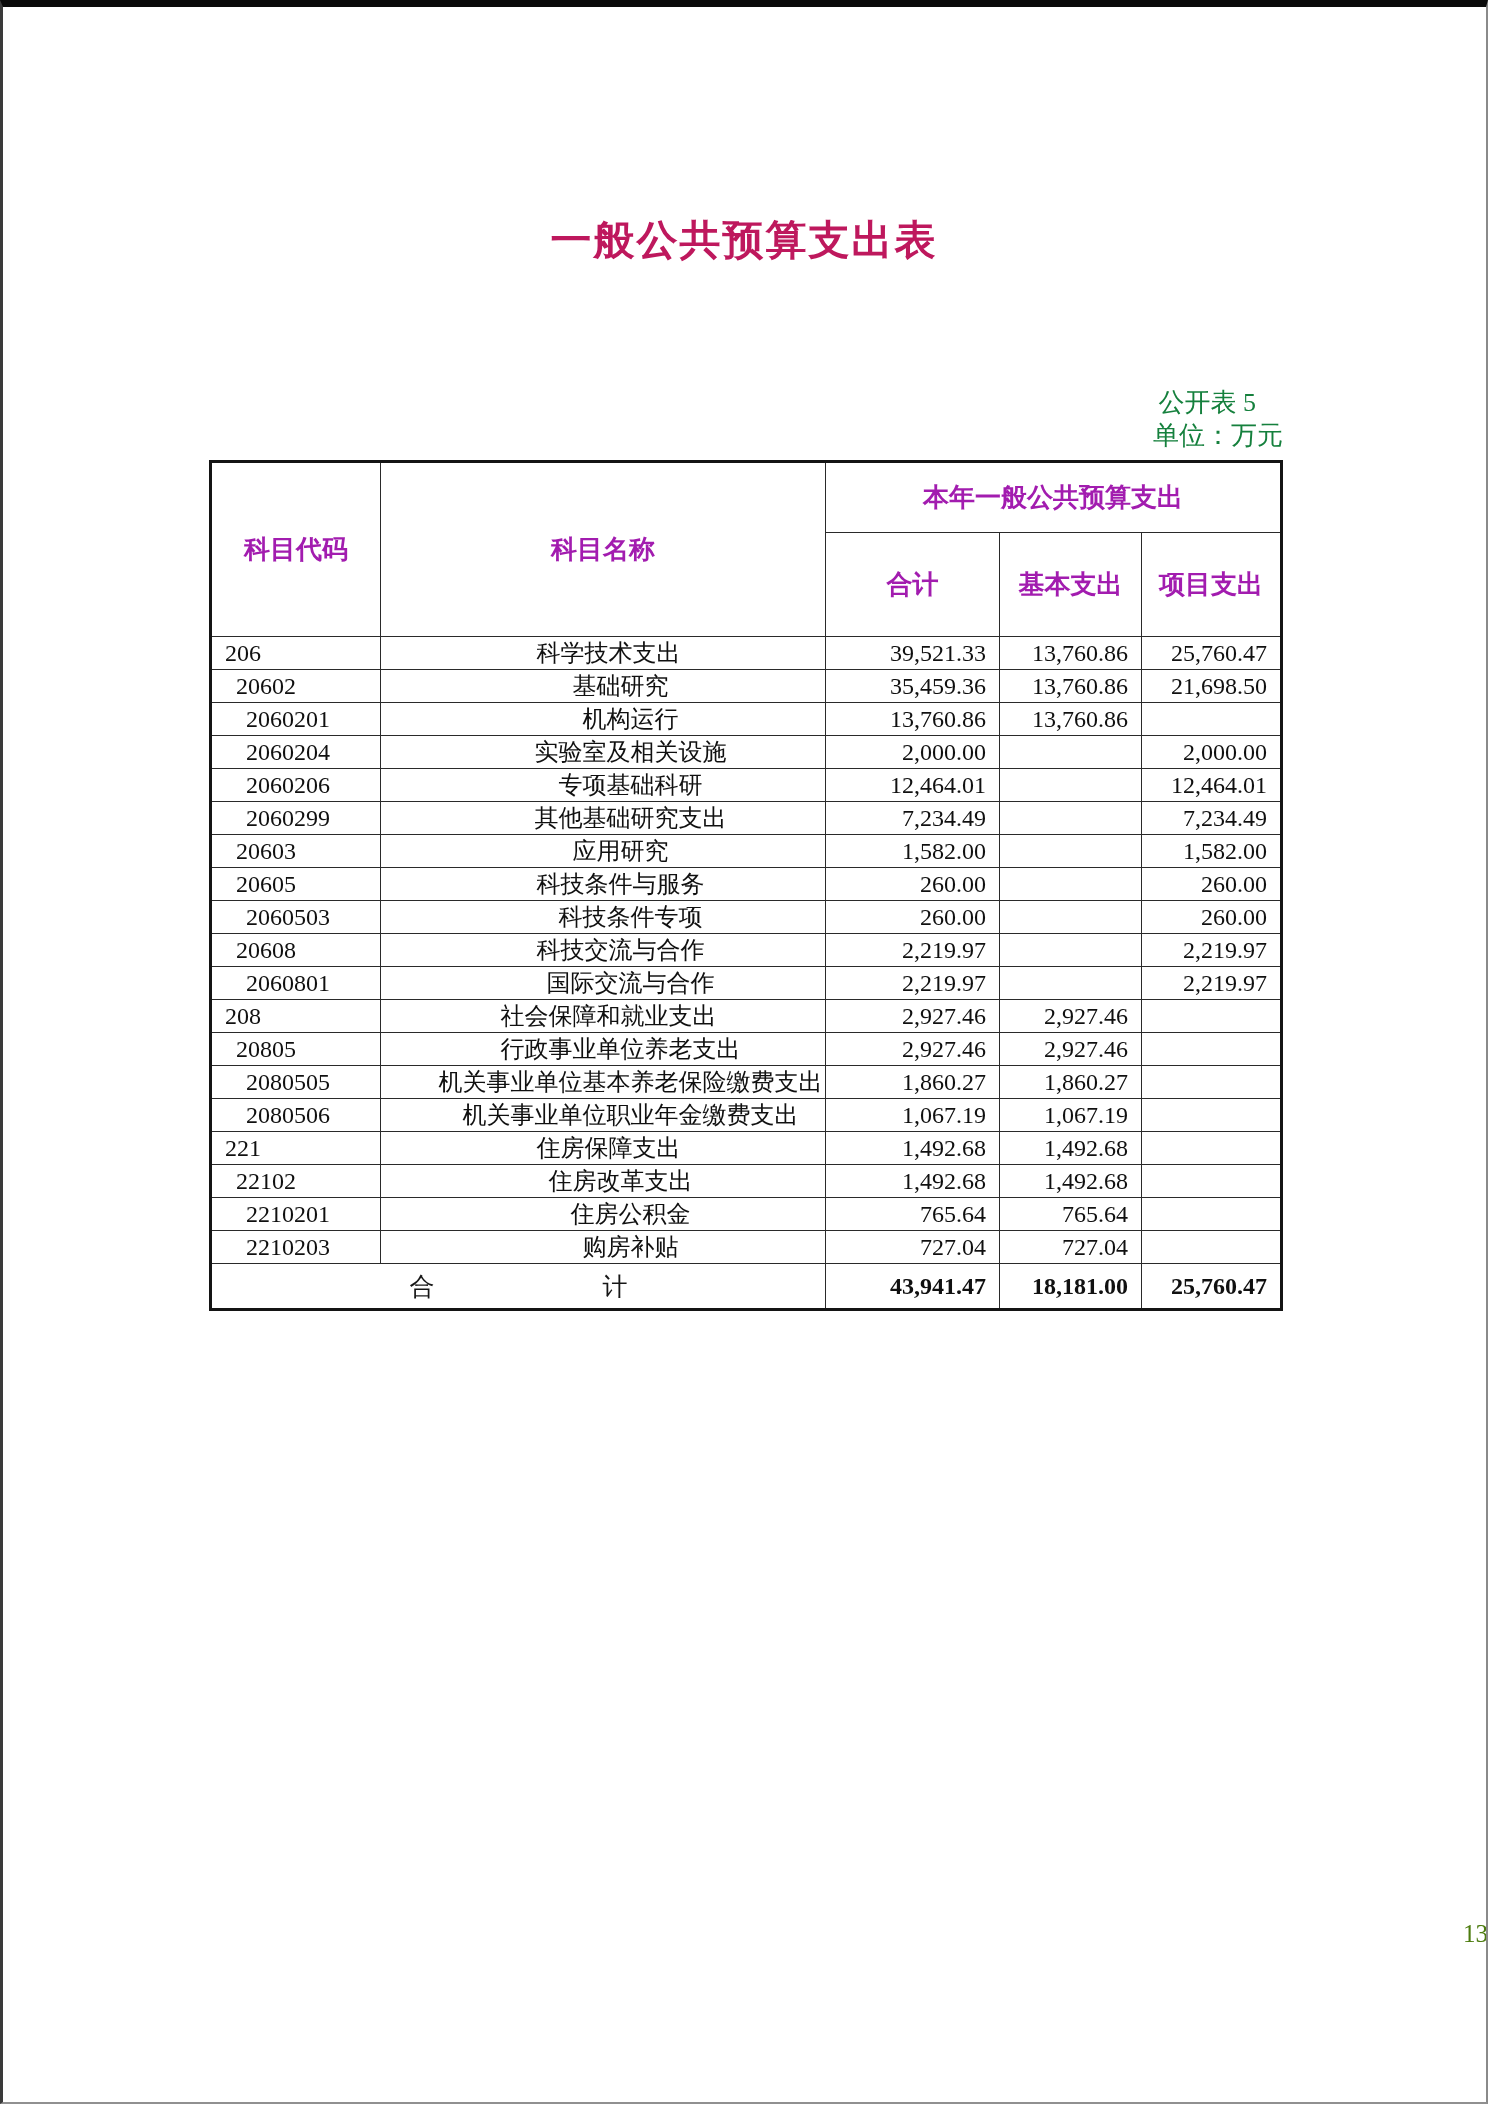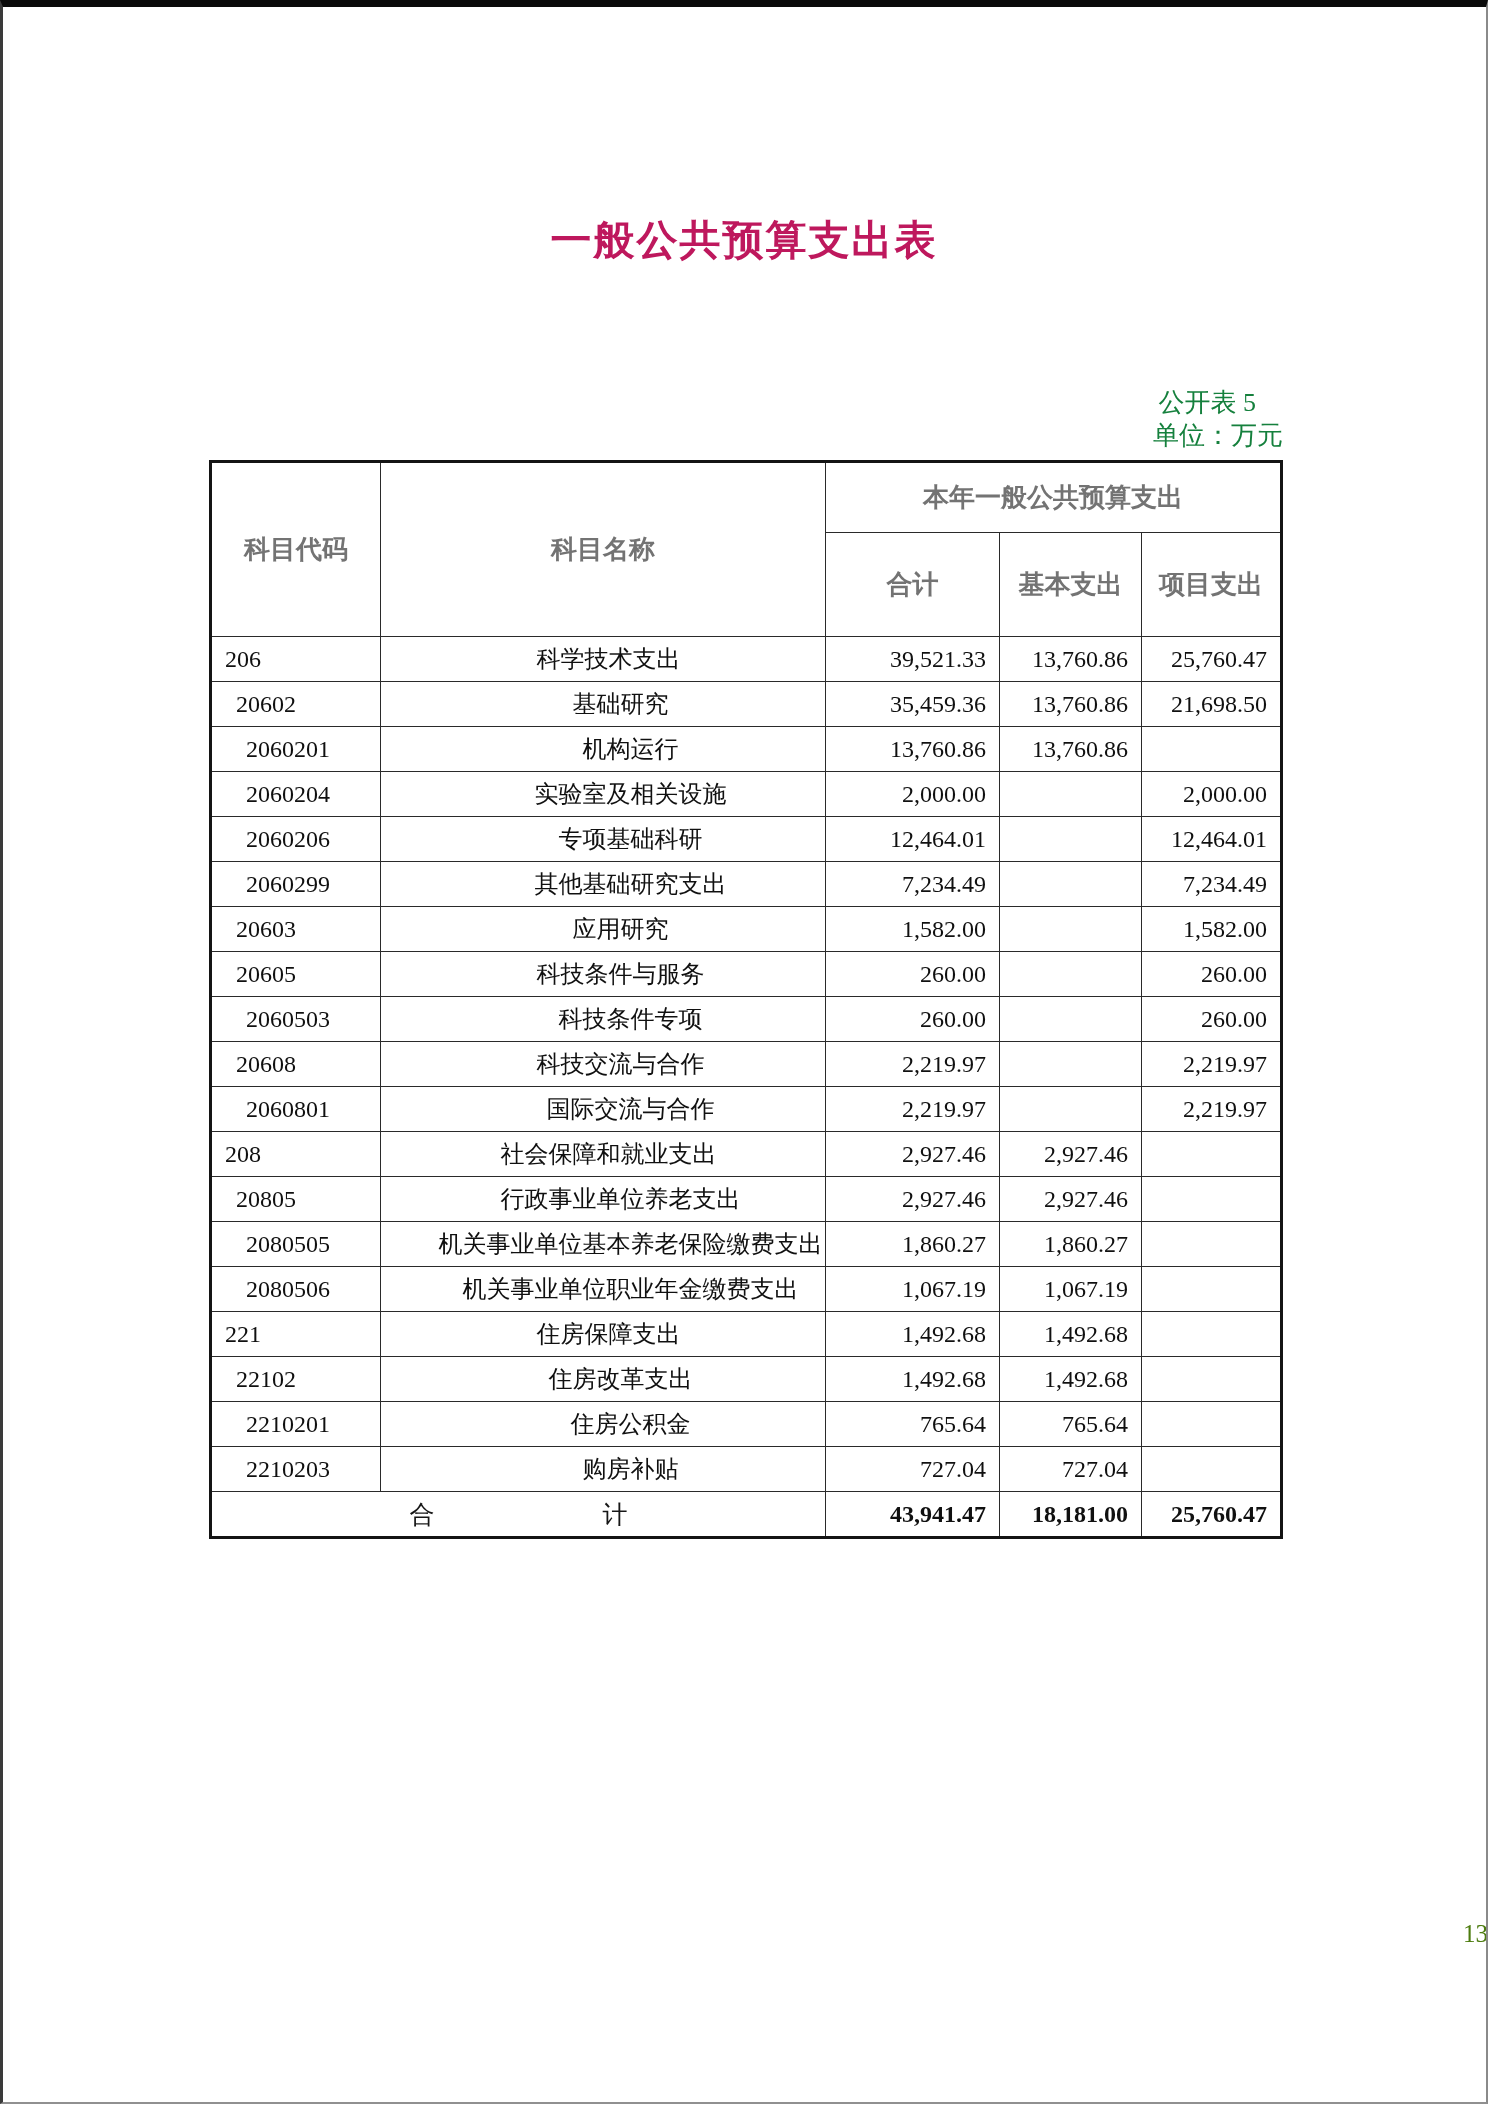--- a/index.html
+++ b/index.html
@@ -44,25 +44,25 @@
   }
   .budget-table th, .budget-table td {
     border:1.5px solid #2a2a2a;
     vertical-align:middle;
     overflow:hidden; white-space:nowrap;
   }
   .budget-table thead th {
     font-family:"Liberation Sans","DejaVu Sans",sans-serif;
     font-weight:bold; font-size:26px;
     text-align:center;
-    color:#737373;
+    color:#a21caf;
   }
   tr.hdr-group { height:71px; }
   tr.hdr-sub   { height:104px; }
-  tr.data-row  { height:45px; }
+  tr.data-row  { height:33px; }
   tr.total-row { height:46px; }
   td.code { text-align:left; }
   td.name { text-align:center; }
   td.num  { text-align:right; padding-right:13px; font-size:24px; }
   .ind-code-1 { padding-left:13px; }
   .ind-code-2 { padding-left:24px; }
   .ind-code-3 { padding-left:34px; }
   .ind-name-1 { padding-left:11px; }
   .ind-name-2 { padding-left:35px; }
   .ind-name-3 { padding-left:55px; }

